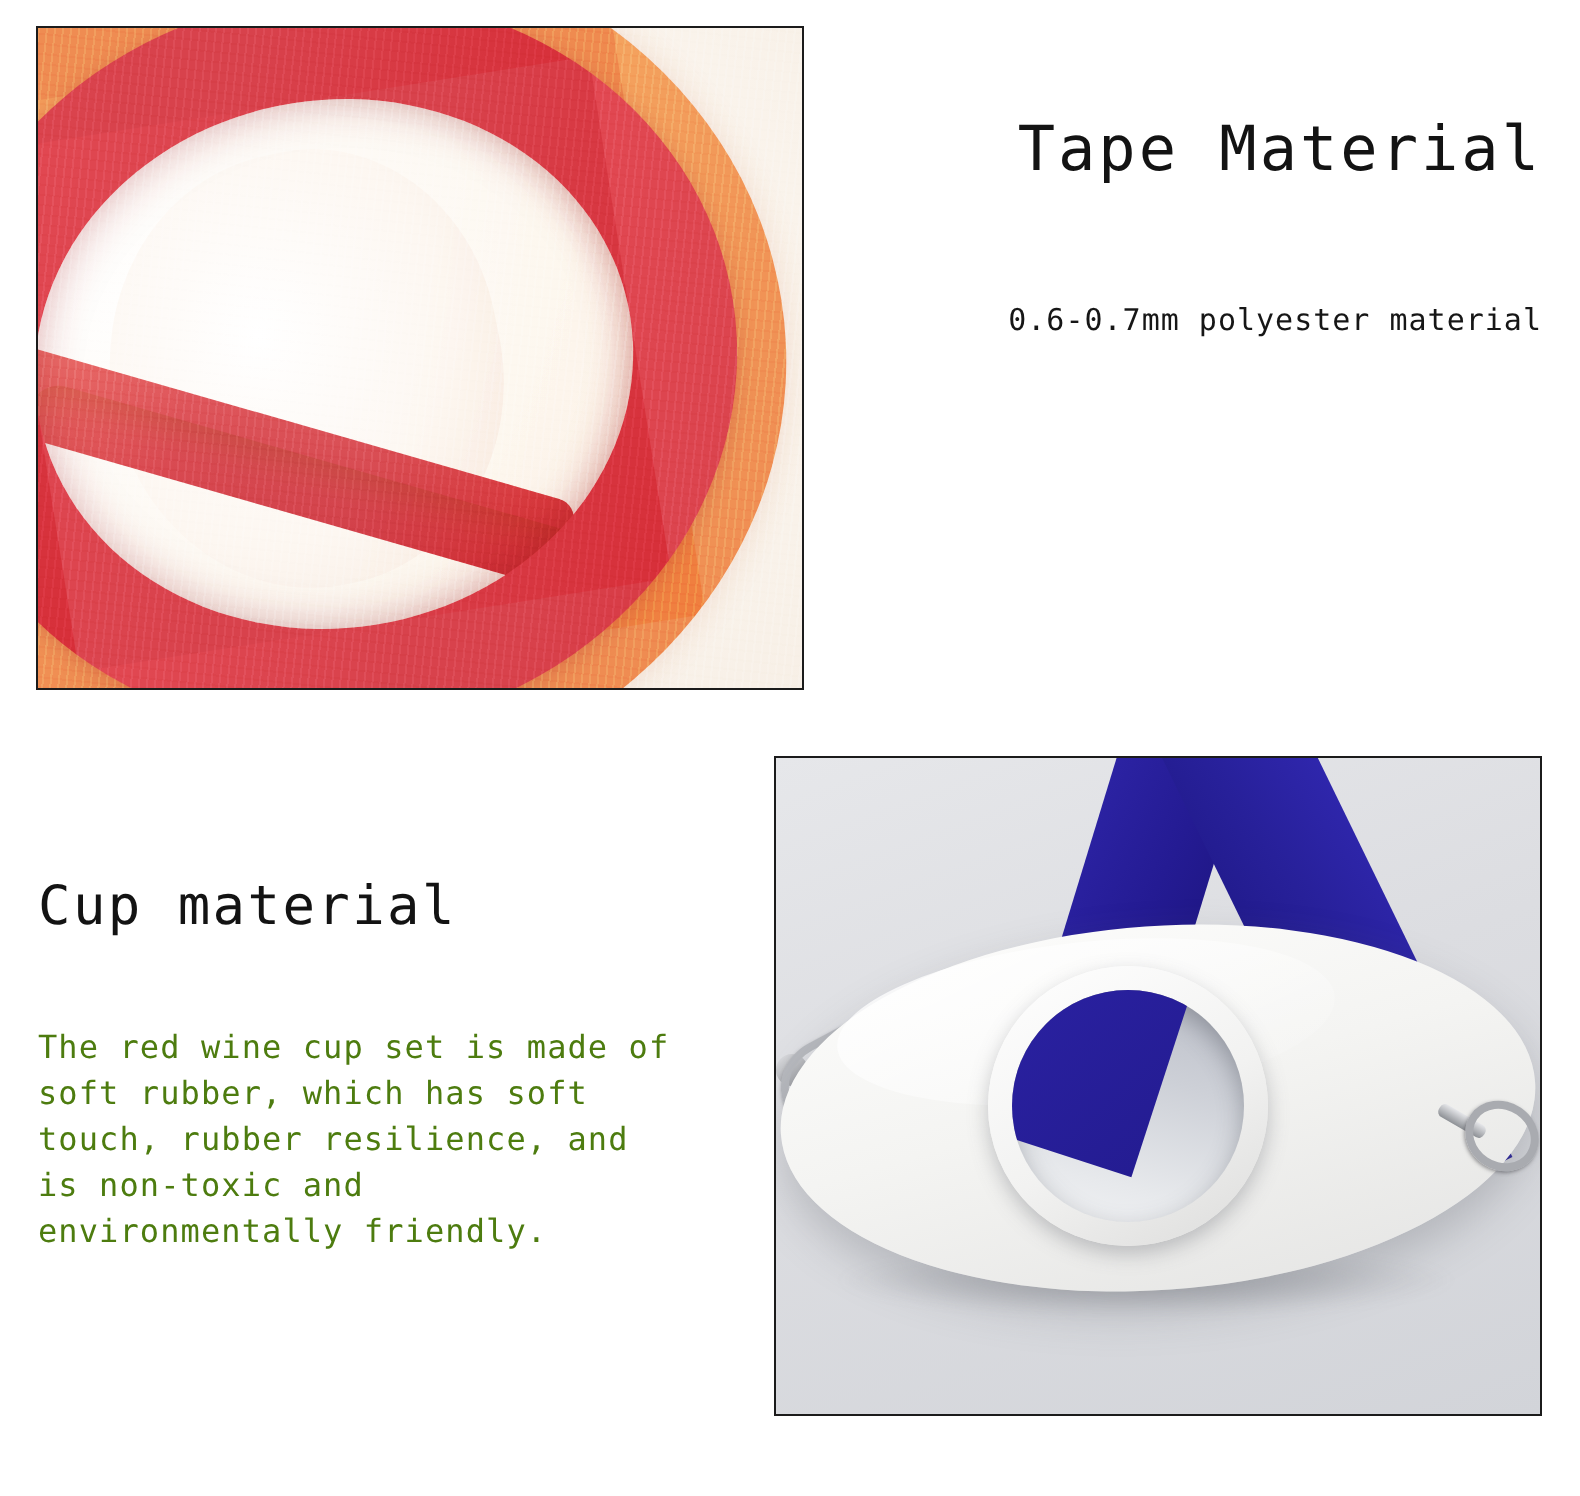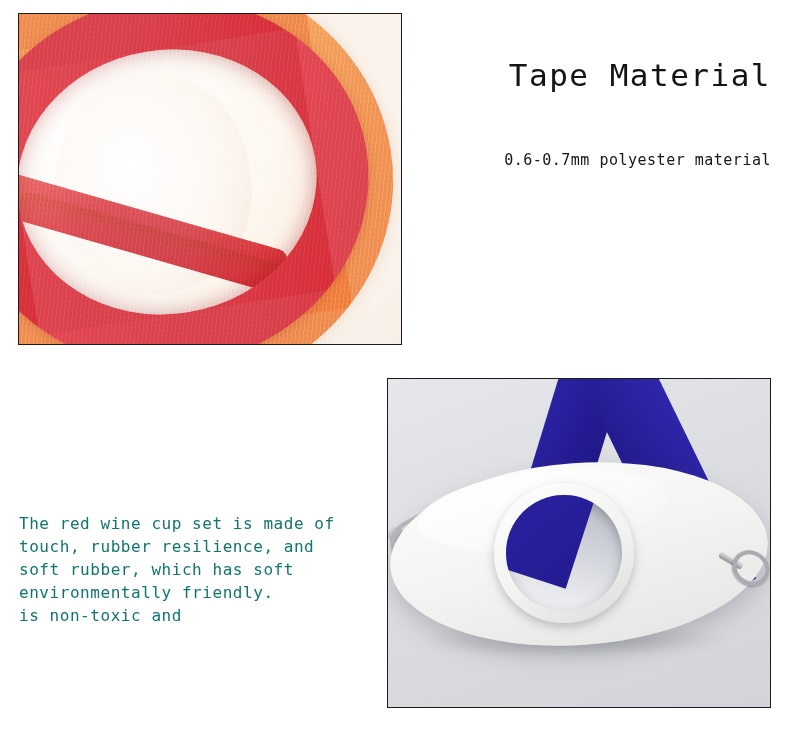--- a/index.html
+++ b/index.html
@@ -348,21 +348,21 @@
 
   #cup-body-text {
     position: absolute;
     left: 19px;
     top: 512px;
     width: 350px;
     font-family: "DejaVu Sans Mono", monospace;
     font-size: 16px;
     line-height: 23px;
     letter-spacing: .55px;
-    color: #0f766e;
+    color: #4d7c0f;
   }
   #cup-body-text .body-line { display: block; white-space: nowrap; }
 </style>
 </head>
 <body>
 
 <div class="page">
 
   <div class="photo-frame" id="photo-tape">
     <div class="tape-stage">
@@ -376,27 +376,28 @@
       <div class="weave"></div>
     </div>
   </div>
 
   <div class="heading" id="tape-heading">Tape Material</div>
 
   <div class="sub-block" id="tape-sub">
     <span class="sub-line">0.6-0.7mm polyester material</span>
   </div>
 
+  <div class="heading" id="cup-heading">Cup material</div>
 
   <div id="cup-body-text">
     <span class="body-line">The red wine cup set is made of</span>
+    <span class="body-line">soft rubber, which has soft</span>
     <span class="body-line">touch, rubber resilience, and</span>
-    <span class="body-line">soft rubber, which has soft</span>
+    <span class="body-line">is non-toxic and</span>
     <span class="body-line">environmentally friendly.</span>
-    <span class="body-line">is non-toxic and</span>
   </div>
 
   <div class="photo-frame" id="photo-cup">
     <div class="cup-stage">
       <div class="lanyard-a"></div>
       <div class="lanyard-b"></div>
       <div class="lanyard-thru"></div>
       <div class="contact-shadow"></div>
       <div class="clasp-left-knob"></div>
       <div class="clasp-left"></div>

